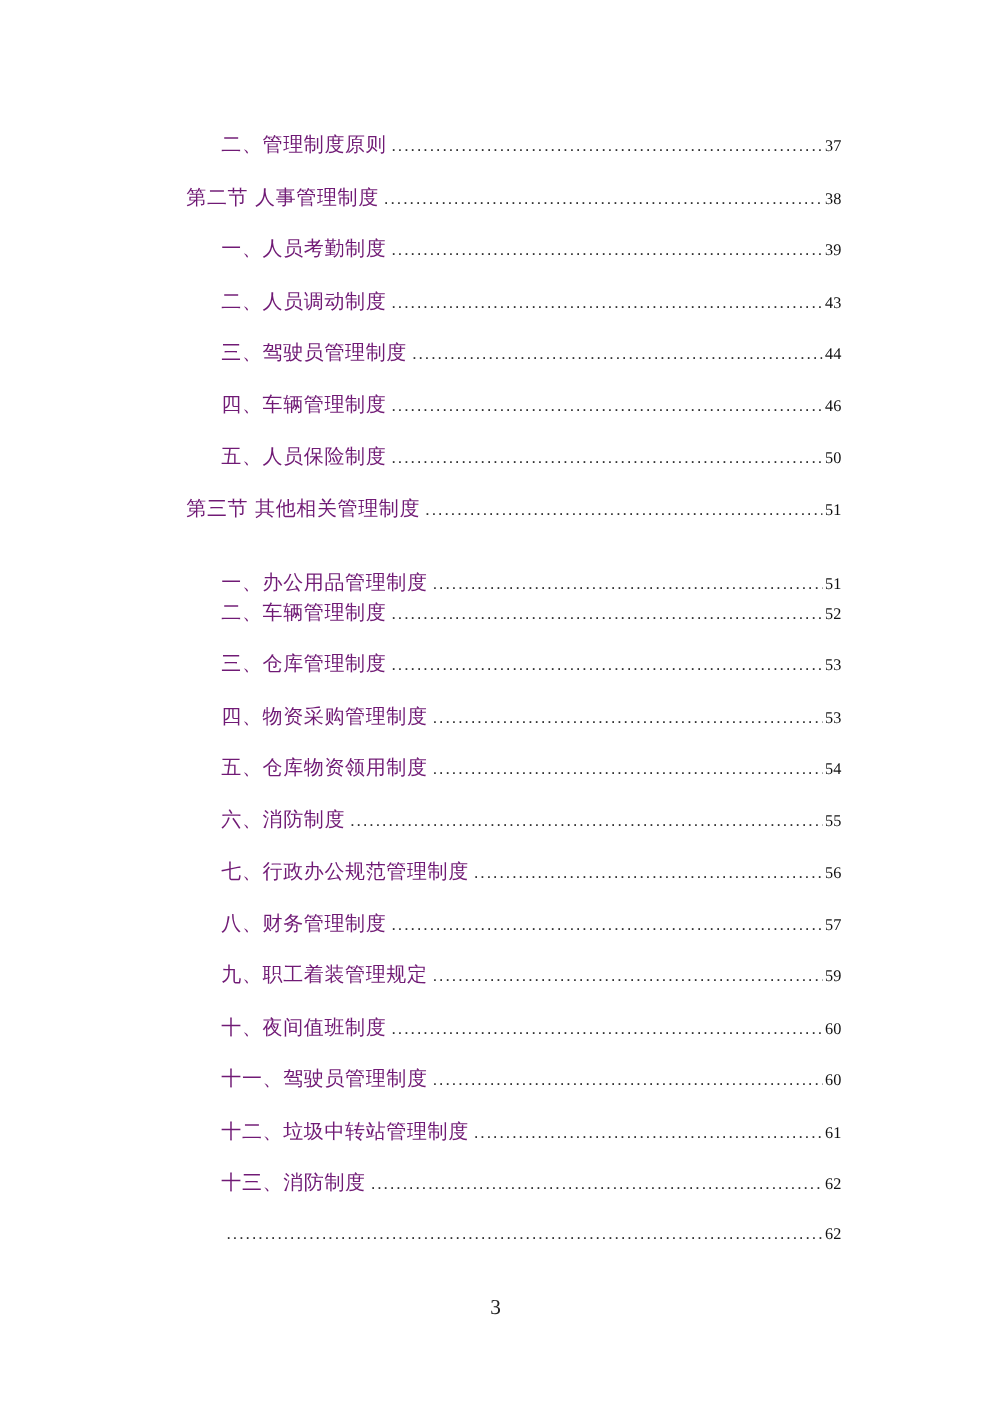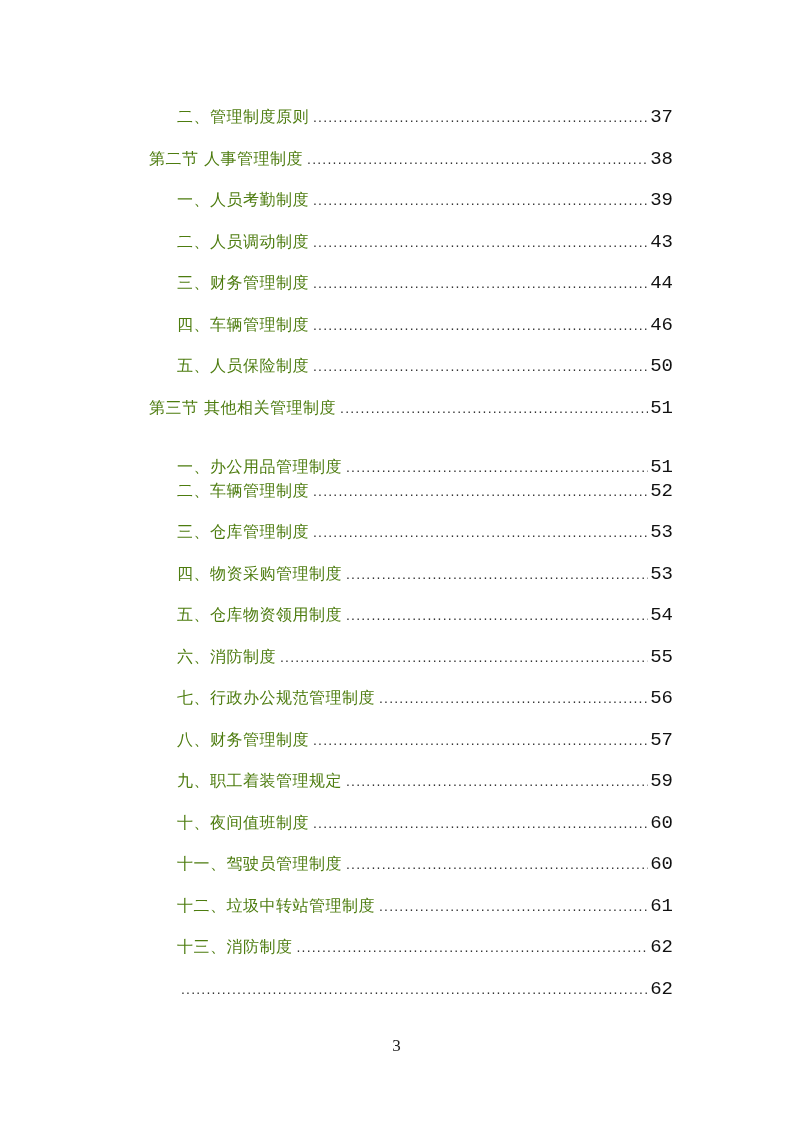--- a/index.html
+++ b/index.html
@@ -1,23 +1,23 @@
 <!DOCTYPE html>
 <html><head>
   <meta charset="utf-8">
   <style>
     html, body { margin: 0; padding: 0; background: #ffffff; }
     body { width: 793px; height: 1122px; position: relative; overflow: hidden;
            font-family: "DejaVu Sans", "Liberation Sans", sans-serif; color: #1a1a1a; }
     .toc { position: absolute; left: 0; top: 0; width: 793px; }
     .entry { position: absolute; left: 0; height: 24px; display: flex; align-items: baseline; }
-    .entry .label { white-space: nowrap; font-size: 16px; letter-spacing: 0.5px; color: #4d7c0f; }
+    .entry .label { white-space: nowrap; font-size: 16px; letter-spacing: 0.5px; color: #701a75; }
     .entry .dots { flex: 1; overflow: hidden; white-space: nowrap; font-size: 14px; color: #333;
                    margin: 0 2px 0 4px; letter-spacing: 1.2px; font-family: "Liberation Sans", sans-serif; }
-    .entry .page { font-family: Liberation Mono, monospace; font-size: 19px; color: #111; white-space: nowrap; }
+    .entry .page { font-family: Liberation Serif, serif; font-size: 13px; color: #111; white-space: nowrap; }
     .lvl1 { left: 149px; width: 524px; }
     .lvl2 { left: 177px; width: 496px; }
     .page-number { position: absolute; top: 1036px; left: 0; width: 793px; text-align: center;
                    font-family: "Liberation Serif", serif; font-size: 17px; color: #222; }
   </style>
 </head>
 <body>
 
 <div class="toc">
   <div class="entry lvl2" style="top:106px">
@@ -34,21 +34,21 @@
     <span class="label">一、人员考勤制度</span>
     <span class="dots">....................................................................................................................................</span>
     <span class="page">39</span>
   </div>
   <div class="entry lvl2" style="top:231px">
     <span class="label">二、人员调动制度</span>
     <span class="dots">....................................................................................................................................</span>
     <span class="page">43</span>
   </div>
   <div class="entry lvl2" style="top:272px">
-    <span class="label">三、财务管理制度</span>
+    <span class="label">三、驾驶员管理制度</span>
     <span class="dots">....................................................................................................................................</span>
     <span class="page">44</span>
   </div>
   <div class="entry lvl2" style="top:314px">
     <span class="label">四、车辆管理制度</span>
     <span class="dots">....................................................................................................................................</span>
     <span class="page">46</span>
   </div>
   <div class="entry lvl2" style="top:355px">
     <span class="label">五、人员保险制度</span>

